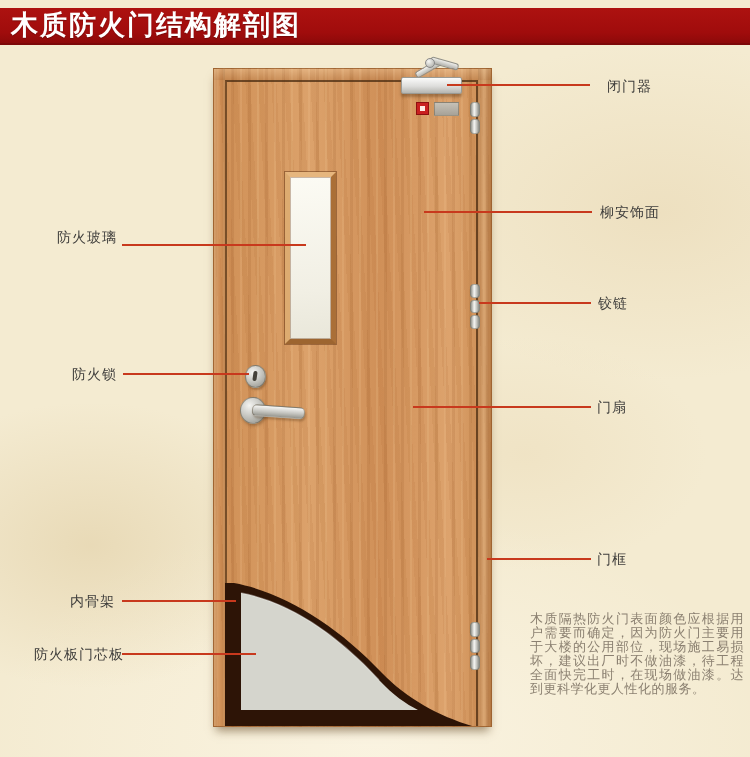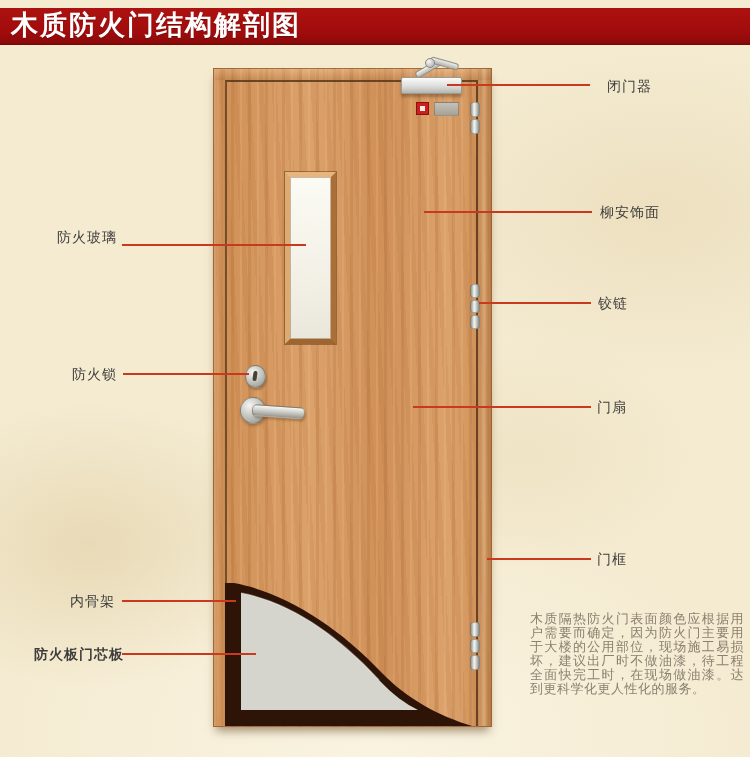--- a/index.html
+++ b/index.html
@@ -160,21 +160,21 @@
 
 <div class="aline" style="left:447px;top:84px;width:143px;"></div>
 <div class="aline" style="left:424px;top:211px;width:168px;"></div>
 <div class="aline" style="left:479px;top:302px;width:112px;"></div>
 <div class="aline" style="left:413px;top:406px;width:178px;"></div>
 <div class="aline" style="left:487px;top:558px;width:104px;"></div>
 
 <div class="diag-label" style="left:57px;top:229px;">防火玻璃</div>
 <div class="diag-label" style="left:72px;top:366px;">防火锁</div>
 <div class="diag-label" style="left:70px;top:593px;">内骨架</div>
-<div class="diag-label" style="left:34px;top:646px;font-weight:bold;">防火板门芯板</div>
+<div class="diag-label" style="left:34px;top:646px;">防火板门芯板</div>
 
 <div class="diag-label" style="left:597px;top:78px;margin-left:10px;">闭门器</div>
 <div class="diag-label" style="left:600px;top:204px;">柳安饰面</div>
 <div class="diag-label" style="left:565px;top:295px;margin-left:33px;">铰链</div>
 <div class="diag-label" style="left:597px;top:399px;">门扇</div>
 <div class="diag-label" style="left:597px;top:551px;">门框</div>
 
 <div class="note">木质隔热防火门表面颜色应根据用户需要而确定，因为防火门主要用于大楼的公用部位，现场施工易损坏，建议出厂时不做油漆，待工程全面快完工时，在现场做油漆。达到更科学化更人性化的服务。</div>
 
 </body></html>

